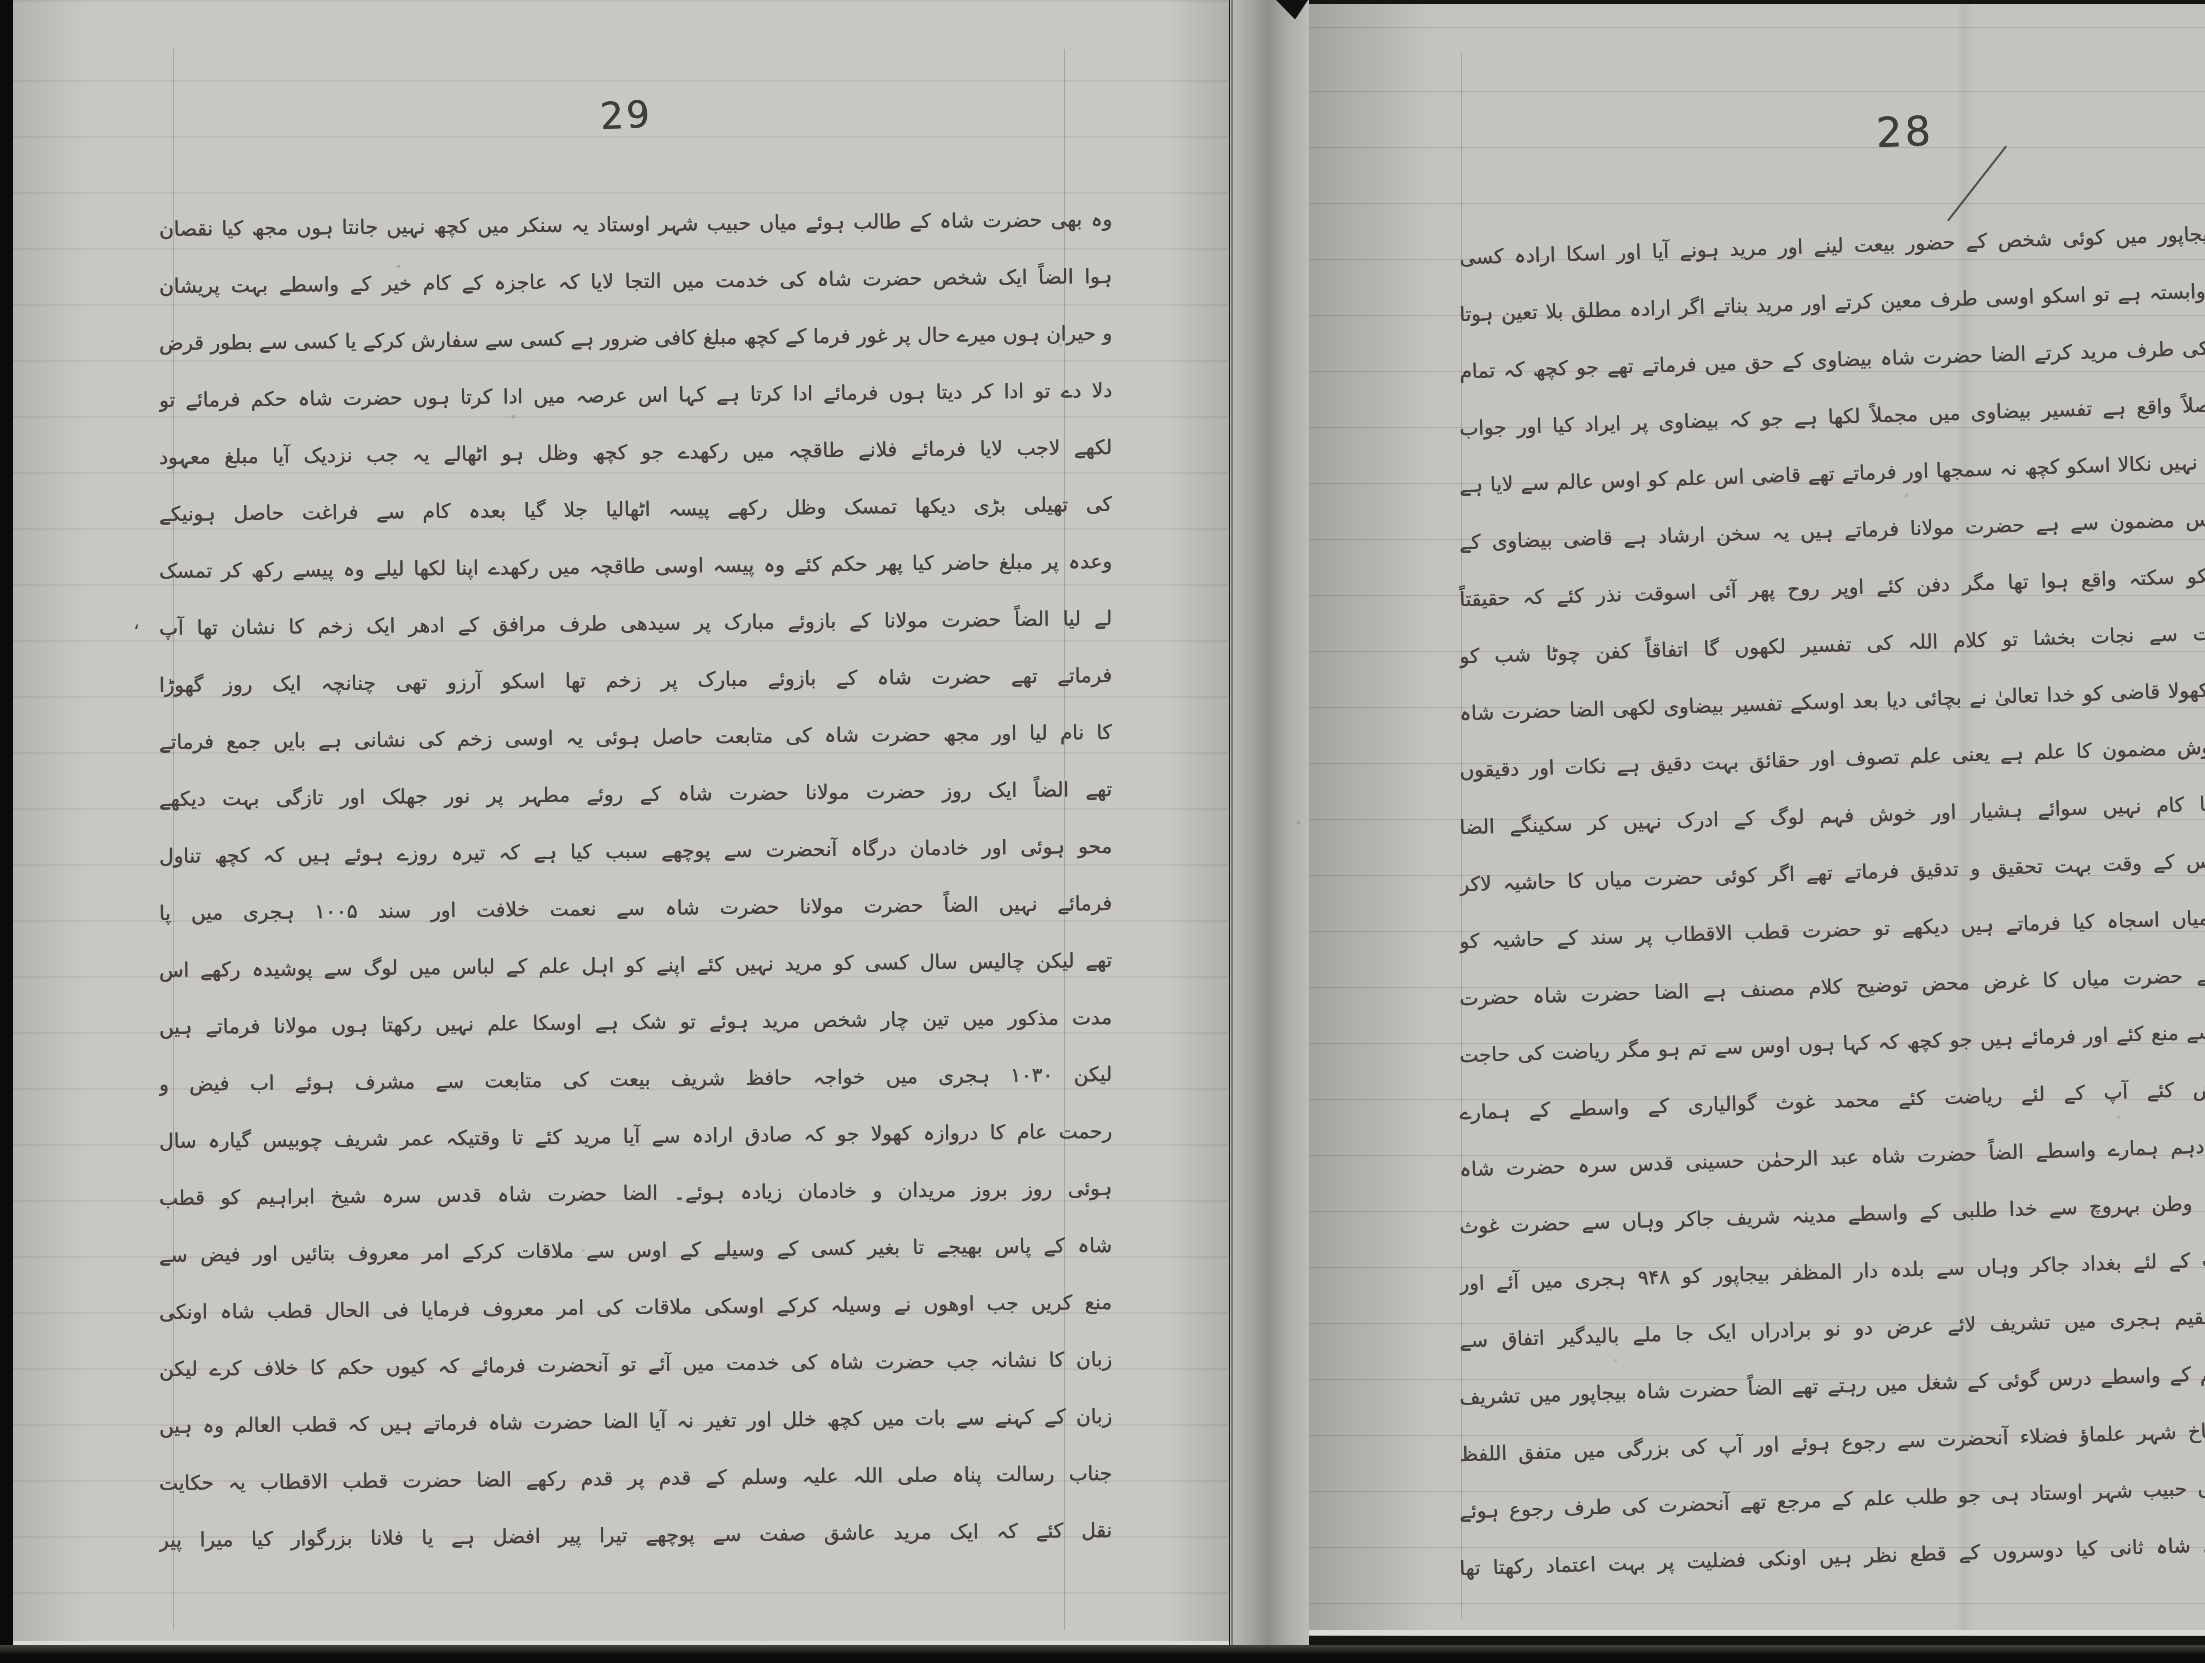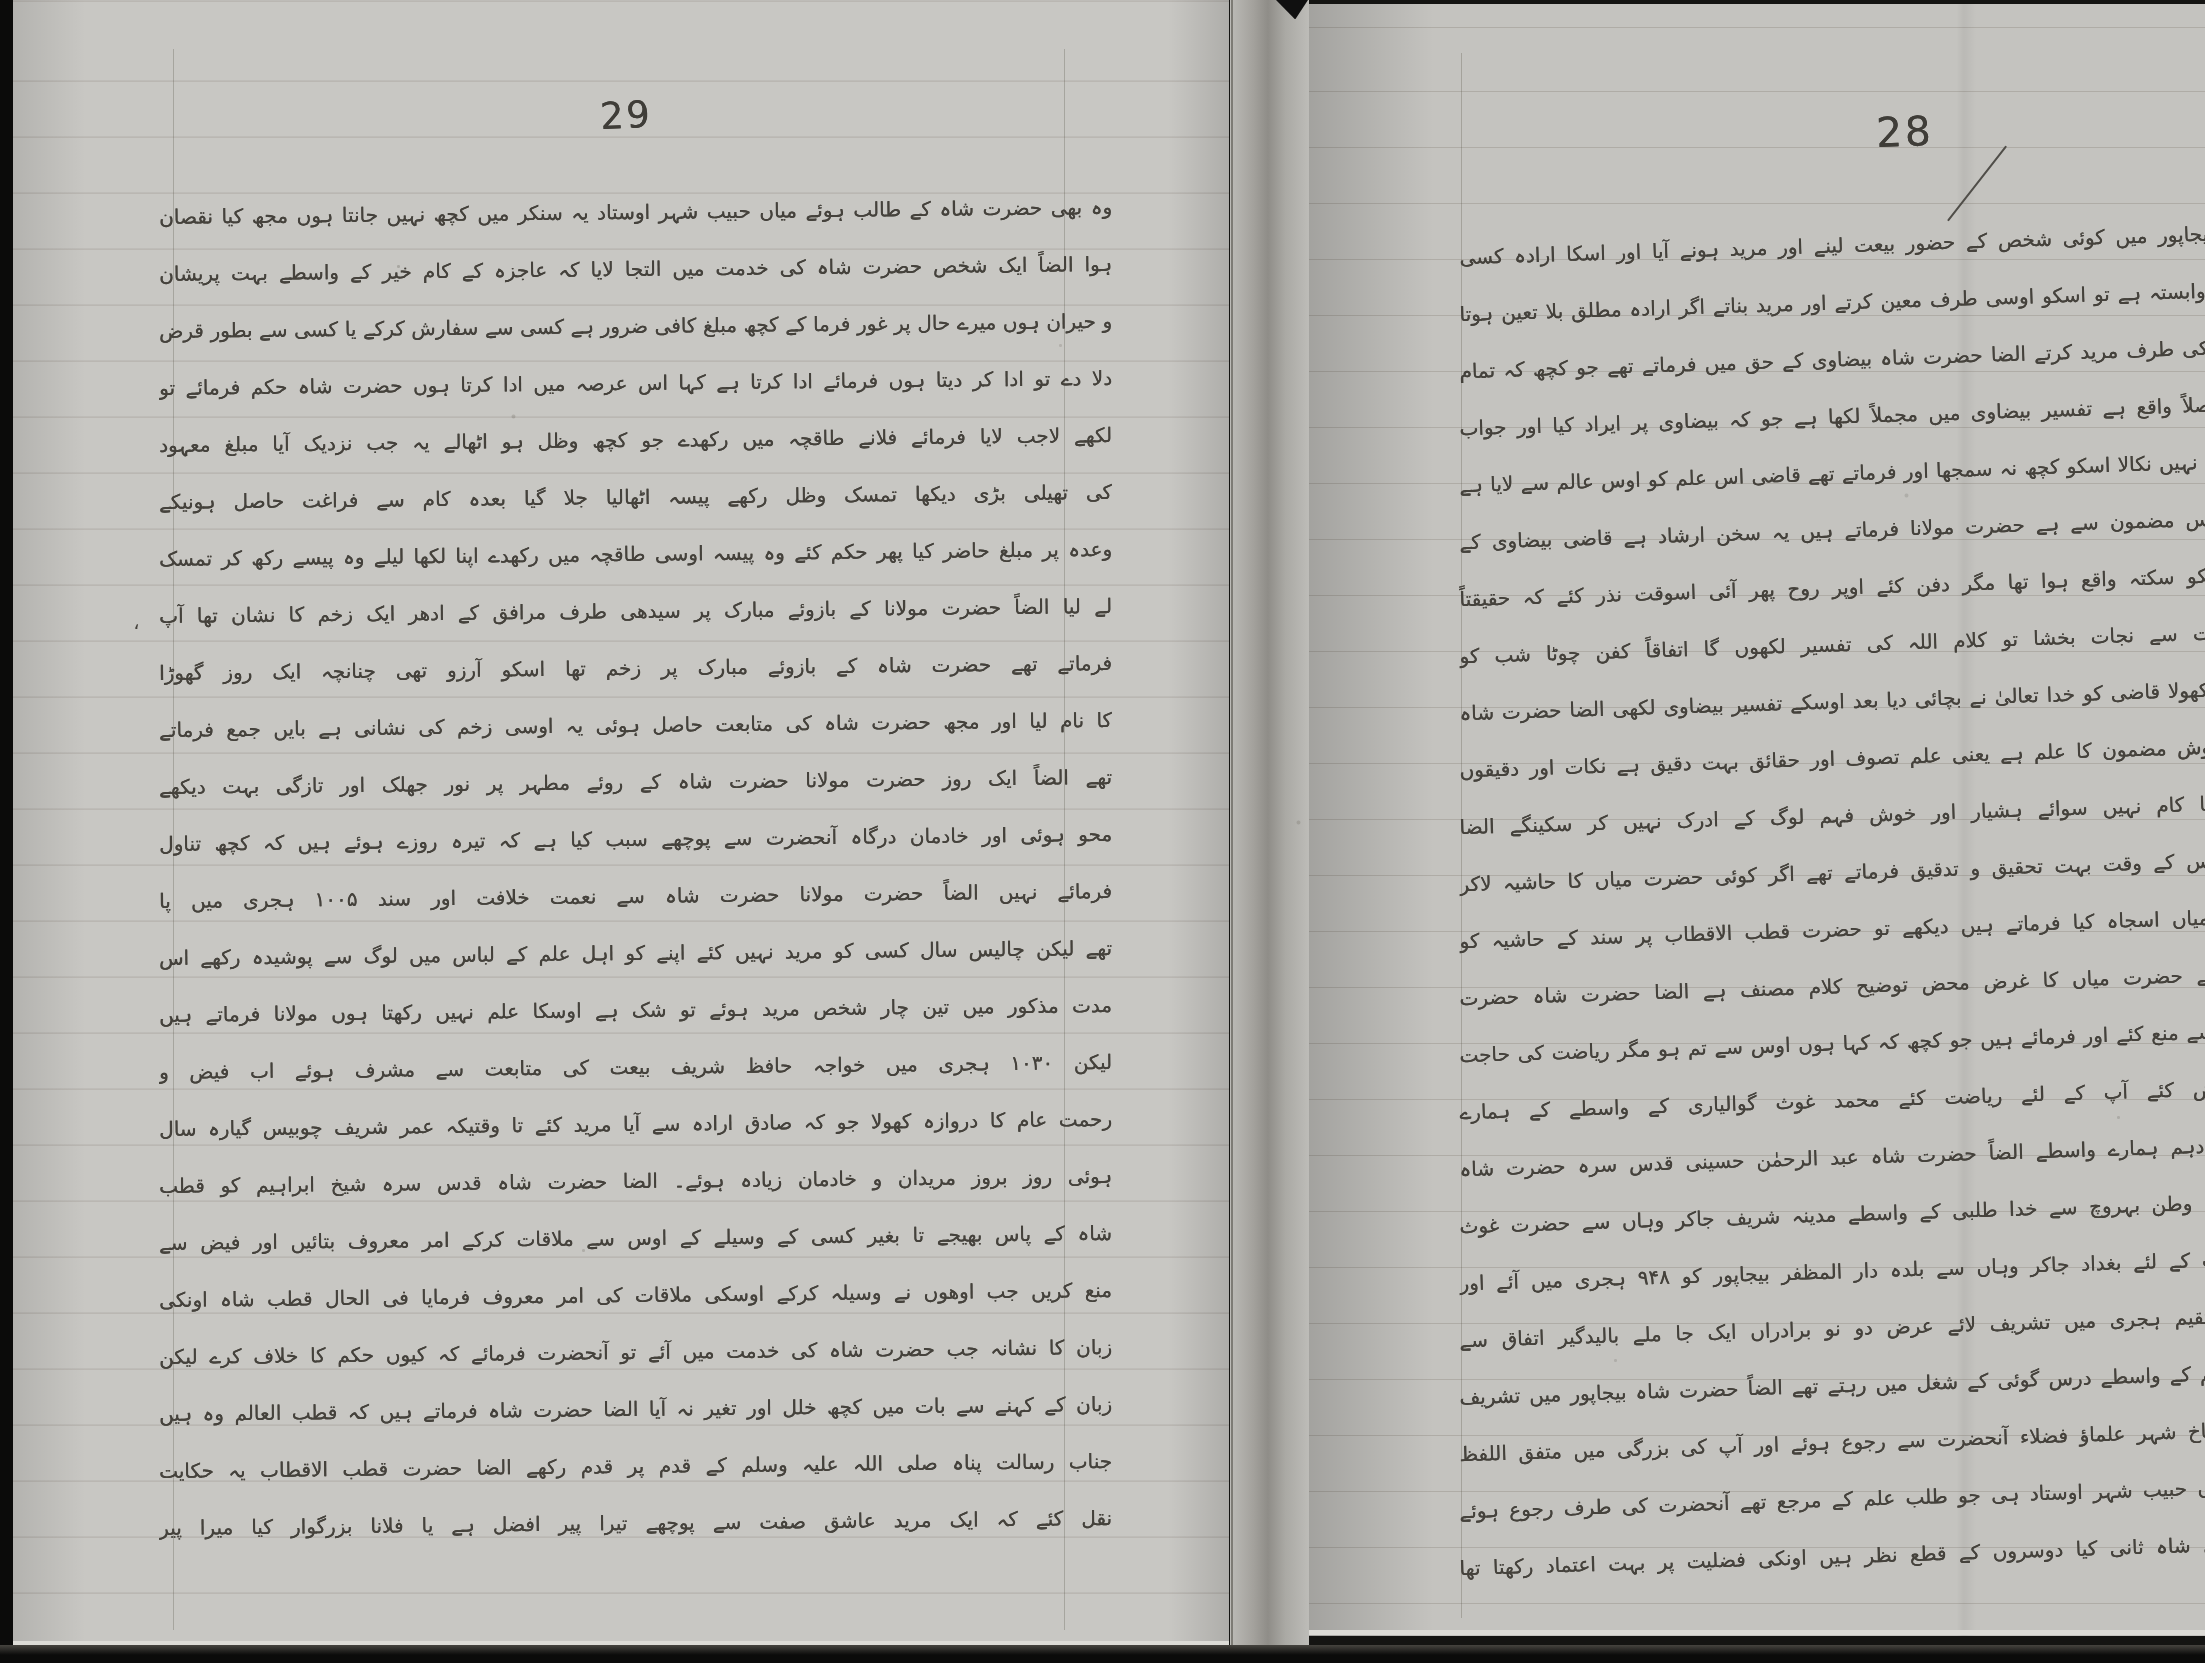--- a/index.html
+++ b/index.html
@@ -41,21 +41,21 @@
   }
   .margin-rule{position:absolute;top:49px;bottom:17.6px;width:1.3px;background:rgba(90,85,72,.30);}
   
   .page-number{
     position:absolute;color:#3f3d38;font-size:37px;letter-spacing:2.6px;
     text-shadow:0.2px 0 0 currentColor;
   }
   .pn-left{left:587px;top:94px;transform:rotate(-3deg);}
   .pn-right{left:567px;top:104px;font-size:41px;transform:rotate(-2deg);}
   .ms-text{position:absolute;direction:rtl;}
-  .ms-text-left{left:146px;top:181px;width:953px;}
+  .ms-text-left{left:146px;top:193px;width:953px;}
   .ms-text-right{left:150px;top:199px;width:901px;}
   .ms-line{
     height:57px;line-height:52px;overflow:hidden;
     font-size:20px;color:#45423c;
     text-align:justify;text-align-last:justify;
     text-shadow:0.3px 0 0 currentColor;
     white-space:normal;
   }
   .ms-text-left .ms-line{transform:rotate(-0.6deg);transform-origin:100% 50%;}
   .ms-text-right .ms-line{transform:rotate(-1.8deg);transform-origin:100% 50%;}

